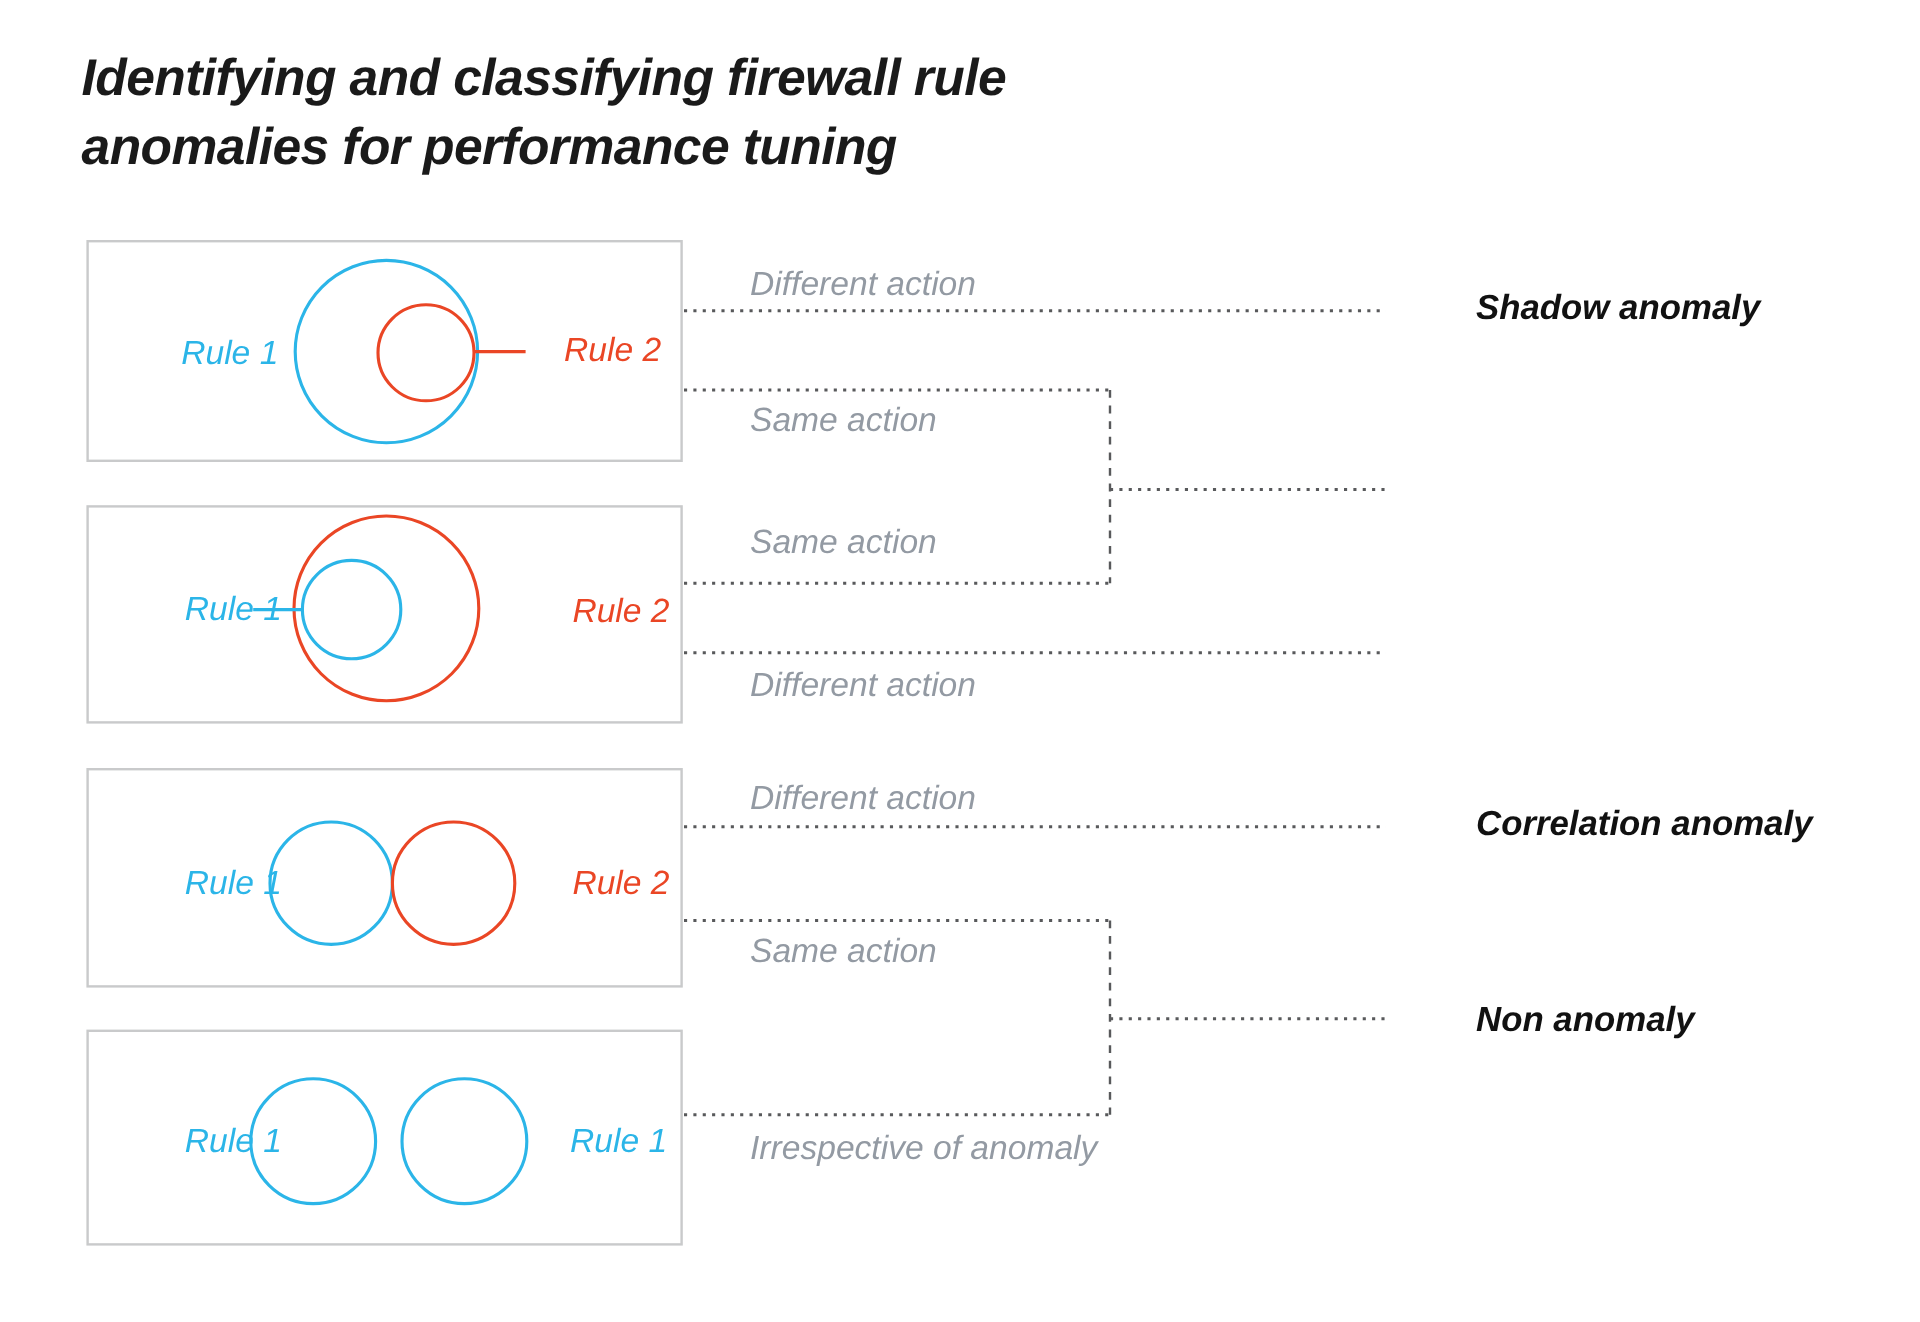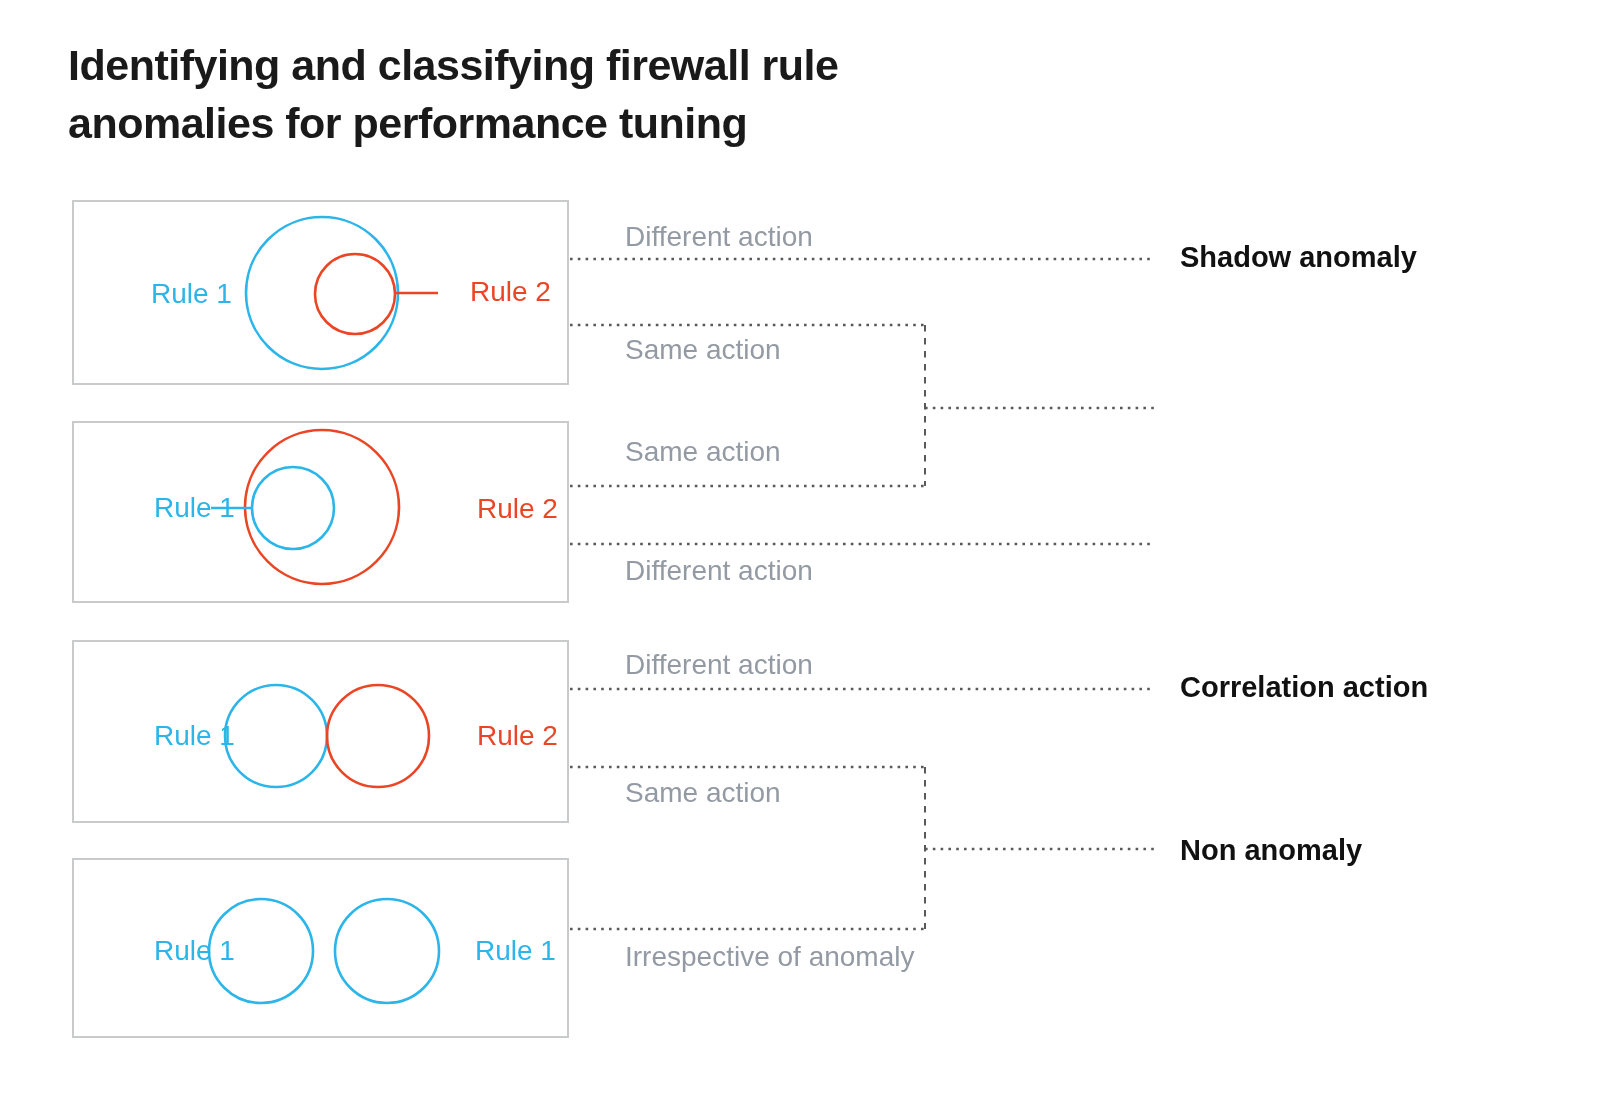--- a/index.html
+++ b/index.html
@@ -13,20 +13,21 @@
   }
   *{margin:0;padding:0;box-sizing:border-box;}
   html,body{background:#fff;}
   body{font-family:"Liberation Sans", sans-serif;}
   #canvas{
     position:relative;
     width:1600px;
     height:1102px;
     background:var(--background);
     overflow:hidden;
+    font-style:italic;
   }
   .title{
     position:absolute;
     left:68px;
     top:36px;
     font-size:43px;
     font-weight:700;
     letter-spacing:-0.5px;
     line-height:58px;
     color:#1a1a1a;
@@ -64,21 +65,21 @@
   .mid-label{
     position:absolute;
     left:625px;
     font-size:28px;
     line-height:34px;
     color:var(--gray-text);
     white-space:nowrap;
   }
   .anomaly-label{
     position:absolute;
-    left:1180px;
+    left:1230px;
     font-size:29px;
     line-height:36px;
     font-weight:700;
     color:var(--label-black);
     white-space:nowrap;
   }
 </style>
 </head>
 <body>
 
@@ -145,16 +146,16 @@
 
   <div class="mid-label" style="top:220px">Different action</div>
   <div class="mid-label" style="top:333px">Same action</div>
   <div class="mid-label" style="top:435px">Same action</div>
   <div class="mid-label" style="top:554px">Different action</div>
   <div class="mid-label" style="top:648px">Different action</div>
   <div class="mid-label" style="top:776px">Same action</div>
   <div class="mid-label" style="top:940px">Irrespective of anomaly</div>
 
   <div class="anomaly-label" style="top:239px">Shadow anomaly</div>
-  <div class="anomaly-label" style="top:669px">Correlation action</div>
+  <div class="anomaly-label" style="top:669px">Correlation anomaly</div>
   <div class="anomaly-label" style="top:832px">Non anomaly</div>
 
 </div>
 
 </body></html>

